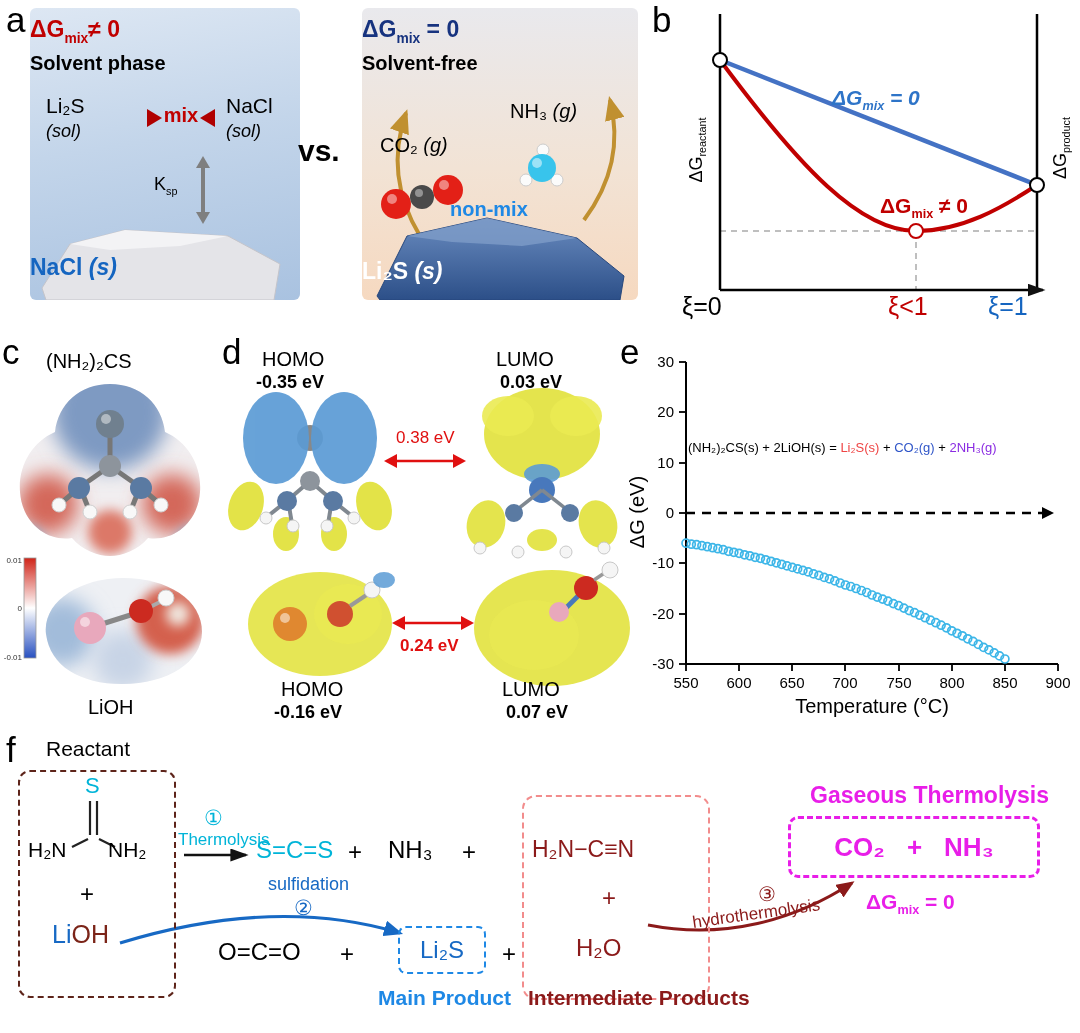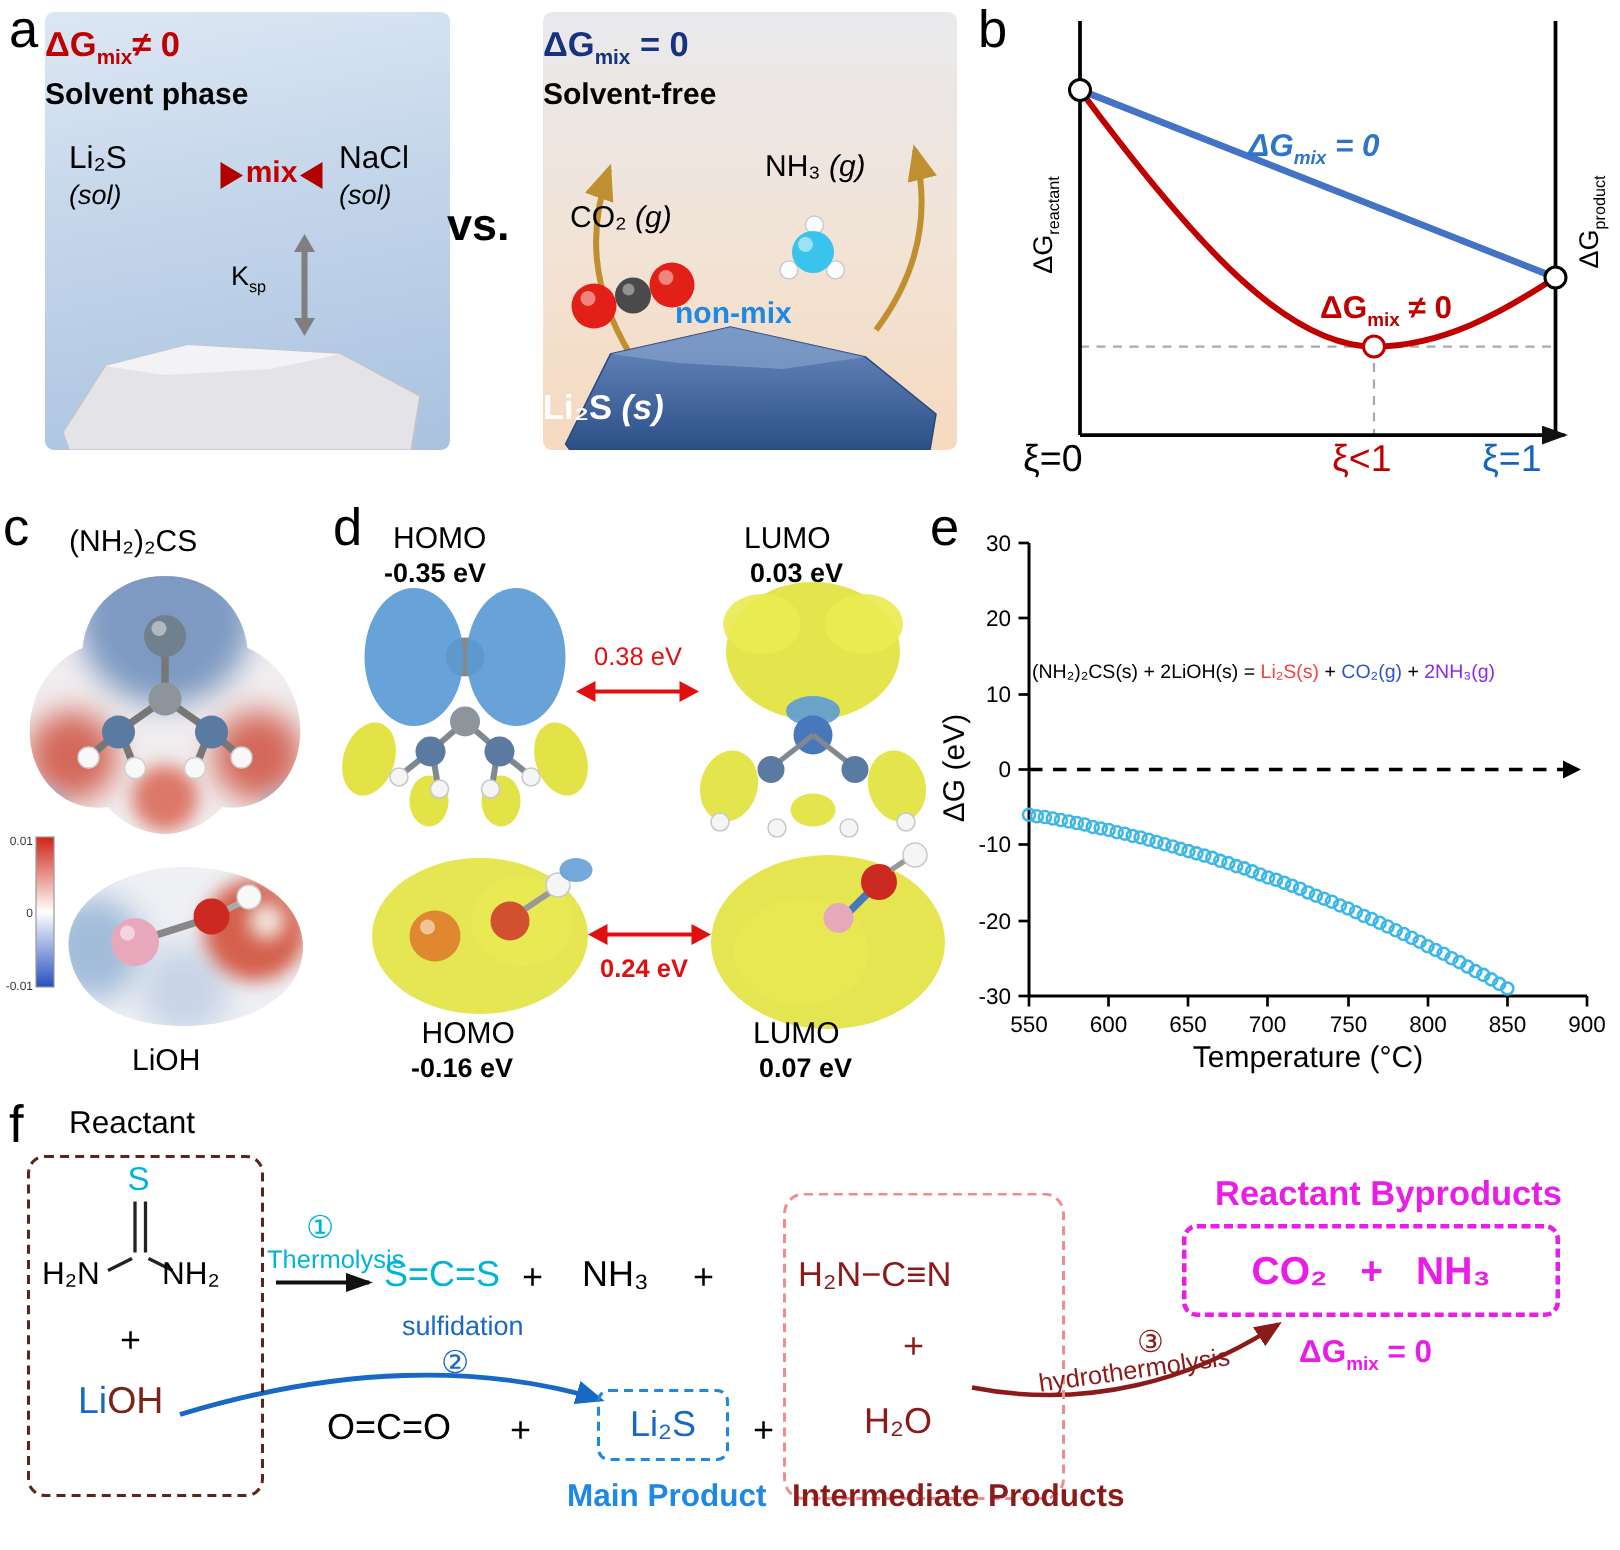--- a/index.html
+++ b/index.html
@@ -70,20 +70,21 @@
   <div class="abs" style="left:124px;top:166px;font-size:18px"><span>K</span><sub class="s">sp</sub></div>
   <svg class="abs" style="left:158px;top:146px" width="30" height="72">
     <line x1="15" y1="12" x2="15" y2="60" stroke="#7f7f7f" stroke-width="4"></line>
     <polygon points="15,2 8,14 22,14" fill="#7f7f7f"></polygon>
     <polygon points="15,70 8,58 22,58" fill="#7f7f7f"></polygon>
   </svg>
   <svg class="abs" style="left:0;top:208px" width="270" height="84">
     <polygon points="12,72 40,28 95,14 198,20 250,48 244,84 16,84" fill="#e4e4e8" stroke="#c4c4ca" stroke-width="1"></polygon>
     <polygon points="40,28 95,14 198,20 150,30 80,34" fill="#f3f3f5"></polygon>
   </svg>
+  <div class="abs ctr" style="left:0;right:0;top:246px;font-size:23px;font-weight:bold;color:#1565c0"><span>NaCl</span> <i>(s)</i></div>
 </div>
 
 <div class="abs" style="left:298px;top:134px;font-size:30px;font-weight:bold;">vs.</div>
 
 <div class="abs" style="left:362px;top:8px;width:276px;height:292px;border-radius:6px;background:linear-gradient(180deg,#e9e9ed,#f2e3d5 55%,#f6d9c0)">
   <div class="abs ctr" style="left:0;right:0;top:8px;font-size:23px;font-weight:bold;color:#17337f"><span>ΔG</span><sub class="s">mix</sub><span> = 0</span></div>
   <div class="abs ctr" style="left:0;right:0;top:44px;font-size:20px;font-weight:bold">Solvent-free</div>
   <svg class="abs" style="left:0;top:0" width="276" height="292">
     <path d="M58,228 C 32,185 30,145 44,105" stroke="#c09030" stroke-width="4" fill="none" marker-end="url(#mk-gold)"></path>
     <path d="M222,212 C 252,172 258,132 248,92" stroke="#c09030" stroke-width="4" fill="none" marker-end="url(#mk-gold)"></path>
@@ -453,21 +454,21 @@
 <div class="abs" style="left:218px;top:938px;font-size:24px">O=C=O</div>
 <div class="abs" style="left:340px;top:940px;font-size:24px">+</div>
 <div class="abs" style="left:398px;top:926px;width:88px;height:48px;border:2.5px dashed #1e88e5;border-radius:8px;display:flex;align-items:center;justify-content:center;font-size:24px;color:#1769c4">
       <span>Li₂S</span>
     </div>
 <div class="abs" style="left:502px;top:940px;font-size:24px">+</div>
 
 <div class="abs" style="left:758px;top:882px;font-size:20px;color:#8b1a1a">③</div>
 <div class="abs" style="left:692px;top:904px;font-size:17px;color:#8b1a1a;transform:rotate(-8deg)">hydrothermolysis</div>
 
-<div class="abs" style="left:810px;top:782px;font-size:23px;font-weight:bold;color:#e81ee8">Reactant Byproducts</div>
+<div class="abs" style="left:810px;top:782px;font-size:23px;font-weight:bold;color:#e81ee8">Gaseous Thermolysis</div>
 <div class="abs" style="left:788px;top:816px;width:252px;height:62px;border:3px dashed #e81ee8;border-radius:10px;display:flex;align-items:center;justify-content:center;gap:22px;font-size:26px;font-weight:bold;color:#e81ee8">
   <span>CO₂</span>
       <span>+</span>
       <span>NH₃</span>
 </div>
 <div class="abs" style="left:866px;top:890px;font-size:21px;font-weight:bold;color:#e81ee8"><span>ΔG</span><sub class="s">mix</sub><span> = 0</span></div>
 
 <div class="abs" style="left:378px;top:986px;font-size:21px;font-weight:bold;color:#1e88e5">Main Product</div>
 <div class="abs" style="left:528px;top:986px;font-size:21px;font-weight:bold;color:#8b1a1a">Intermediate Products</div>
 

